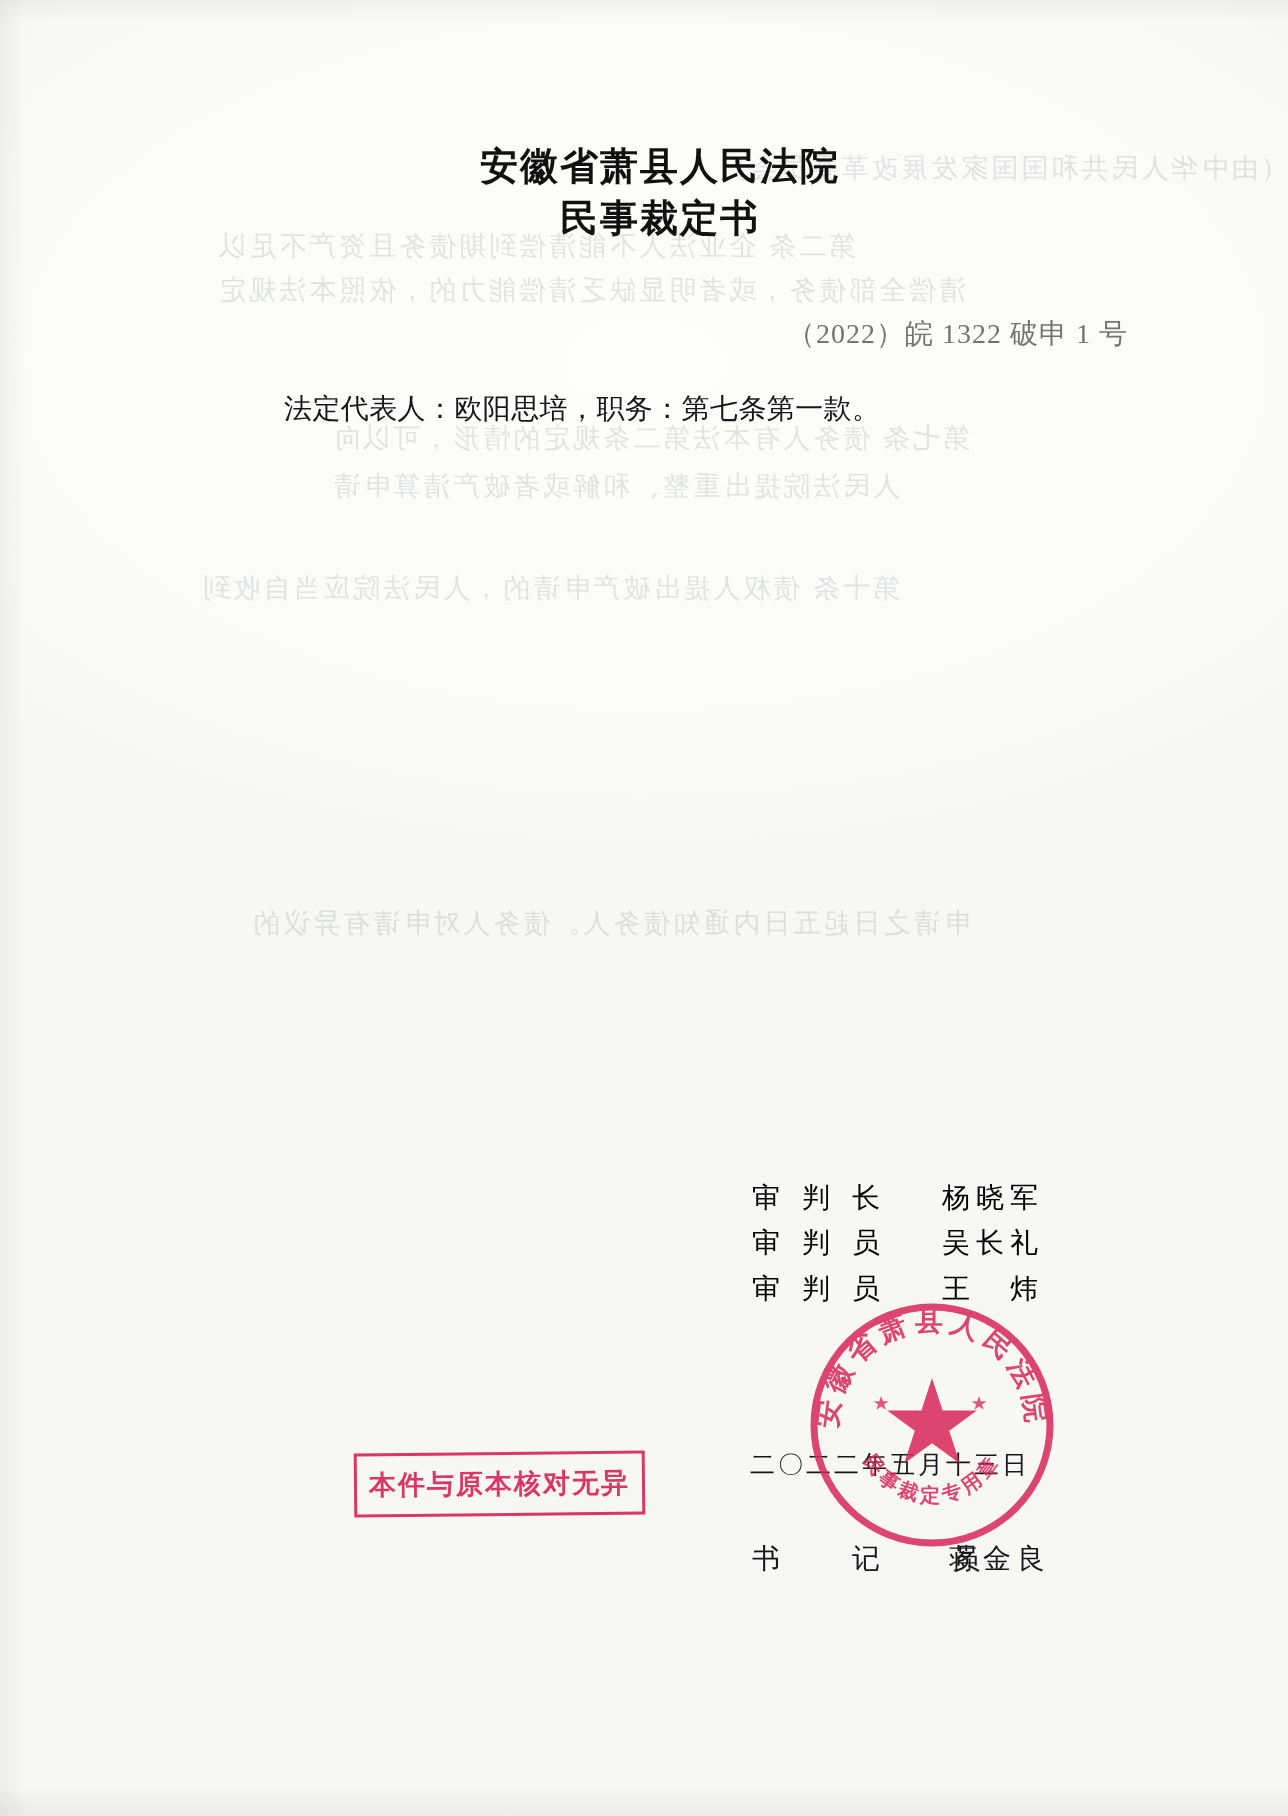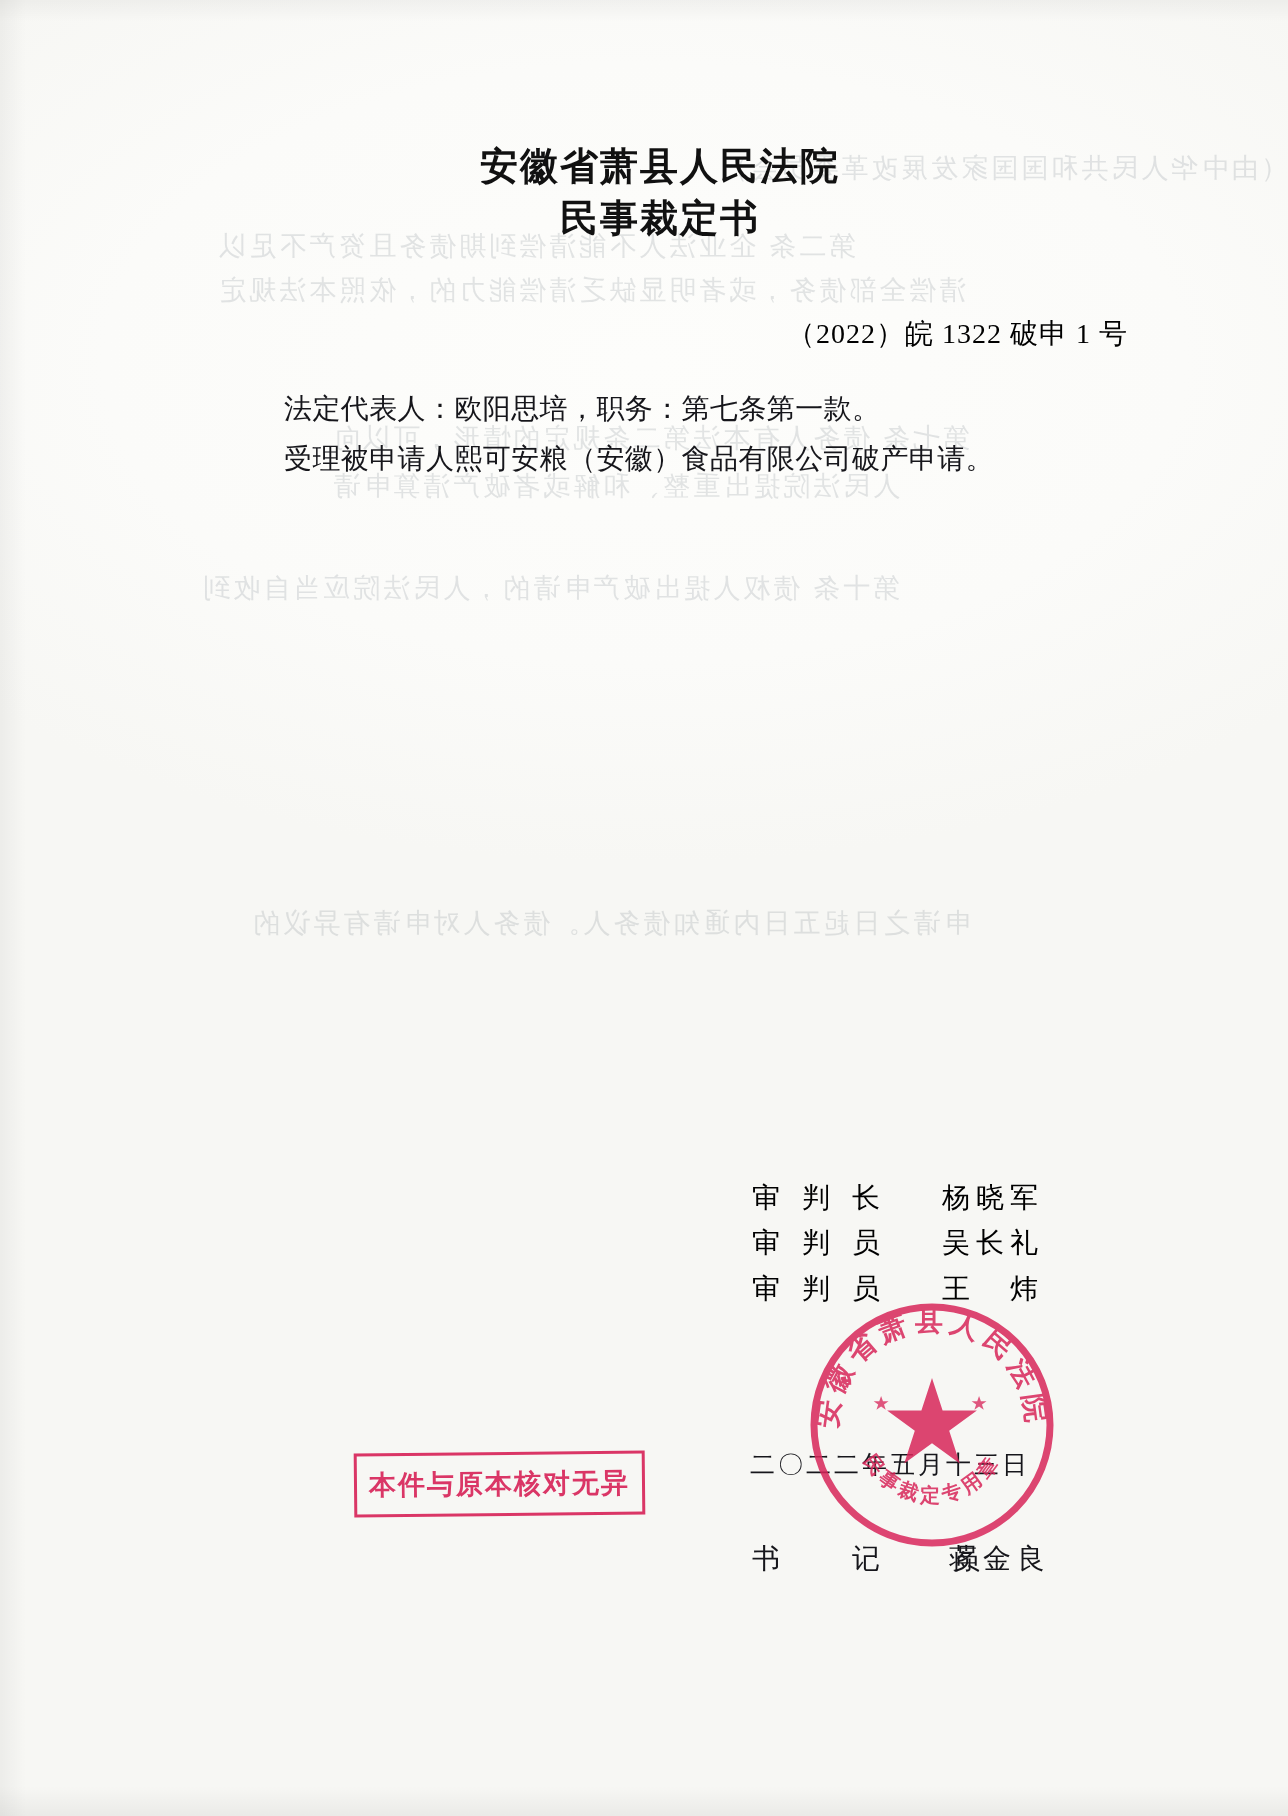--- a/index.html
+++ b/index.html
@@ -76,21 +76,21 @@
   .doc-title .line2 {
     display: block;
   }
 
   .case-no {
     position: absolute;
     top: 315px;
     right: 160px;
     font-size: 28px;
     letter-spacing: 1px;
-    color: #000000;
+    color: #737373;
   }
 
   .body-block {
     position: absolute;
     top: 385px;
     left: 196px;
     width: 900px;
     font-size: 28px;
     line-height: 1.72;
     text-align: justify;
@@ -192,21 +192,20 @@
 
   <div class="doc-title">
     <span>安徽省萧县人民法院</span>
     <span class="line2">民事裁定书</span>
   </div>
 
   <div class="case-no">（2022）皖 1322 破申 1 号</div>
 
   <div class="body-block">
     <p class="para">法定代表人：欧阳思培，职务：第七条第一款。</p>
-    <p class="para">受理被申请人熙可安粮（安徽）食品有限公司破产申请。</p>
   </div>
 
   <div class="signature-block">
     <div class="sig-row">
       <span class="sig-role">审判长</span>
       <span class="sig-name">杨晓军</span>
     </div>
     <div class="sig-row">
       <span class="sig-role">审判员</span>
       <span class="sig-name">吴长礼</span>

